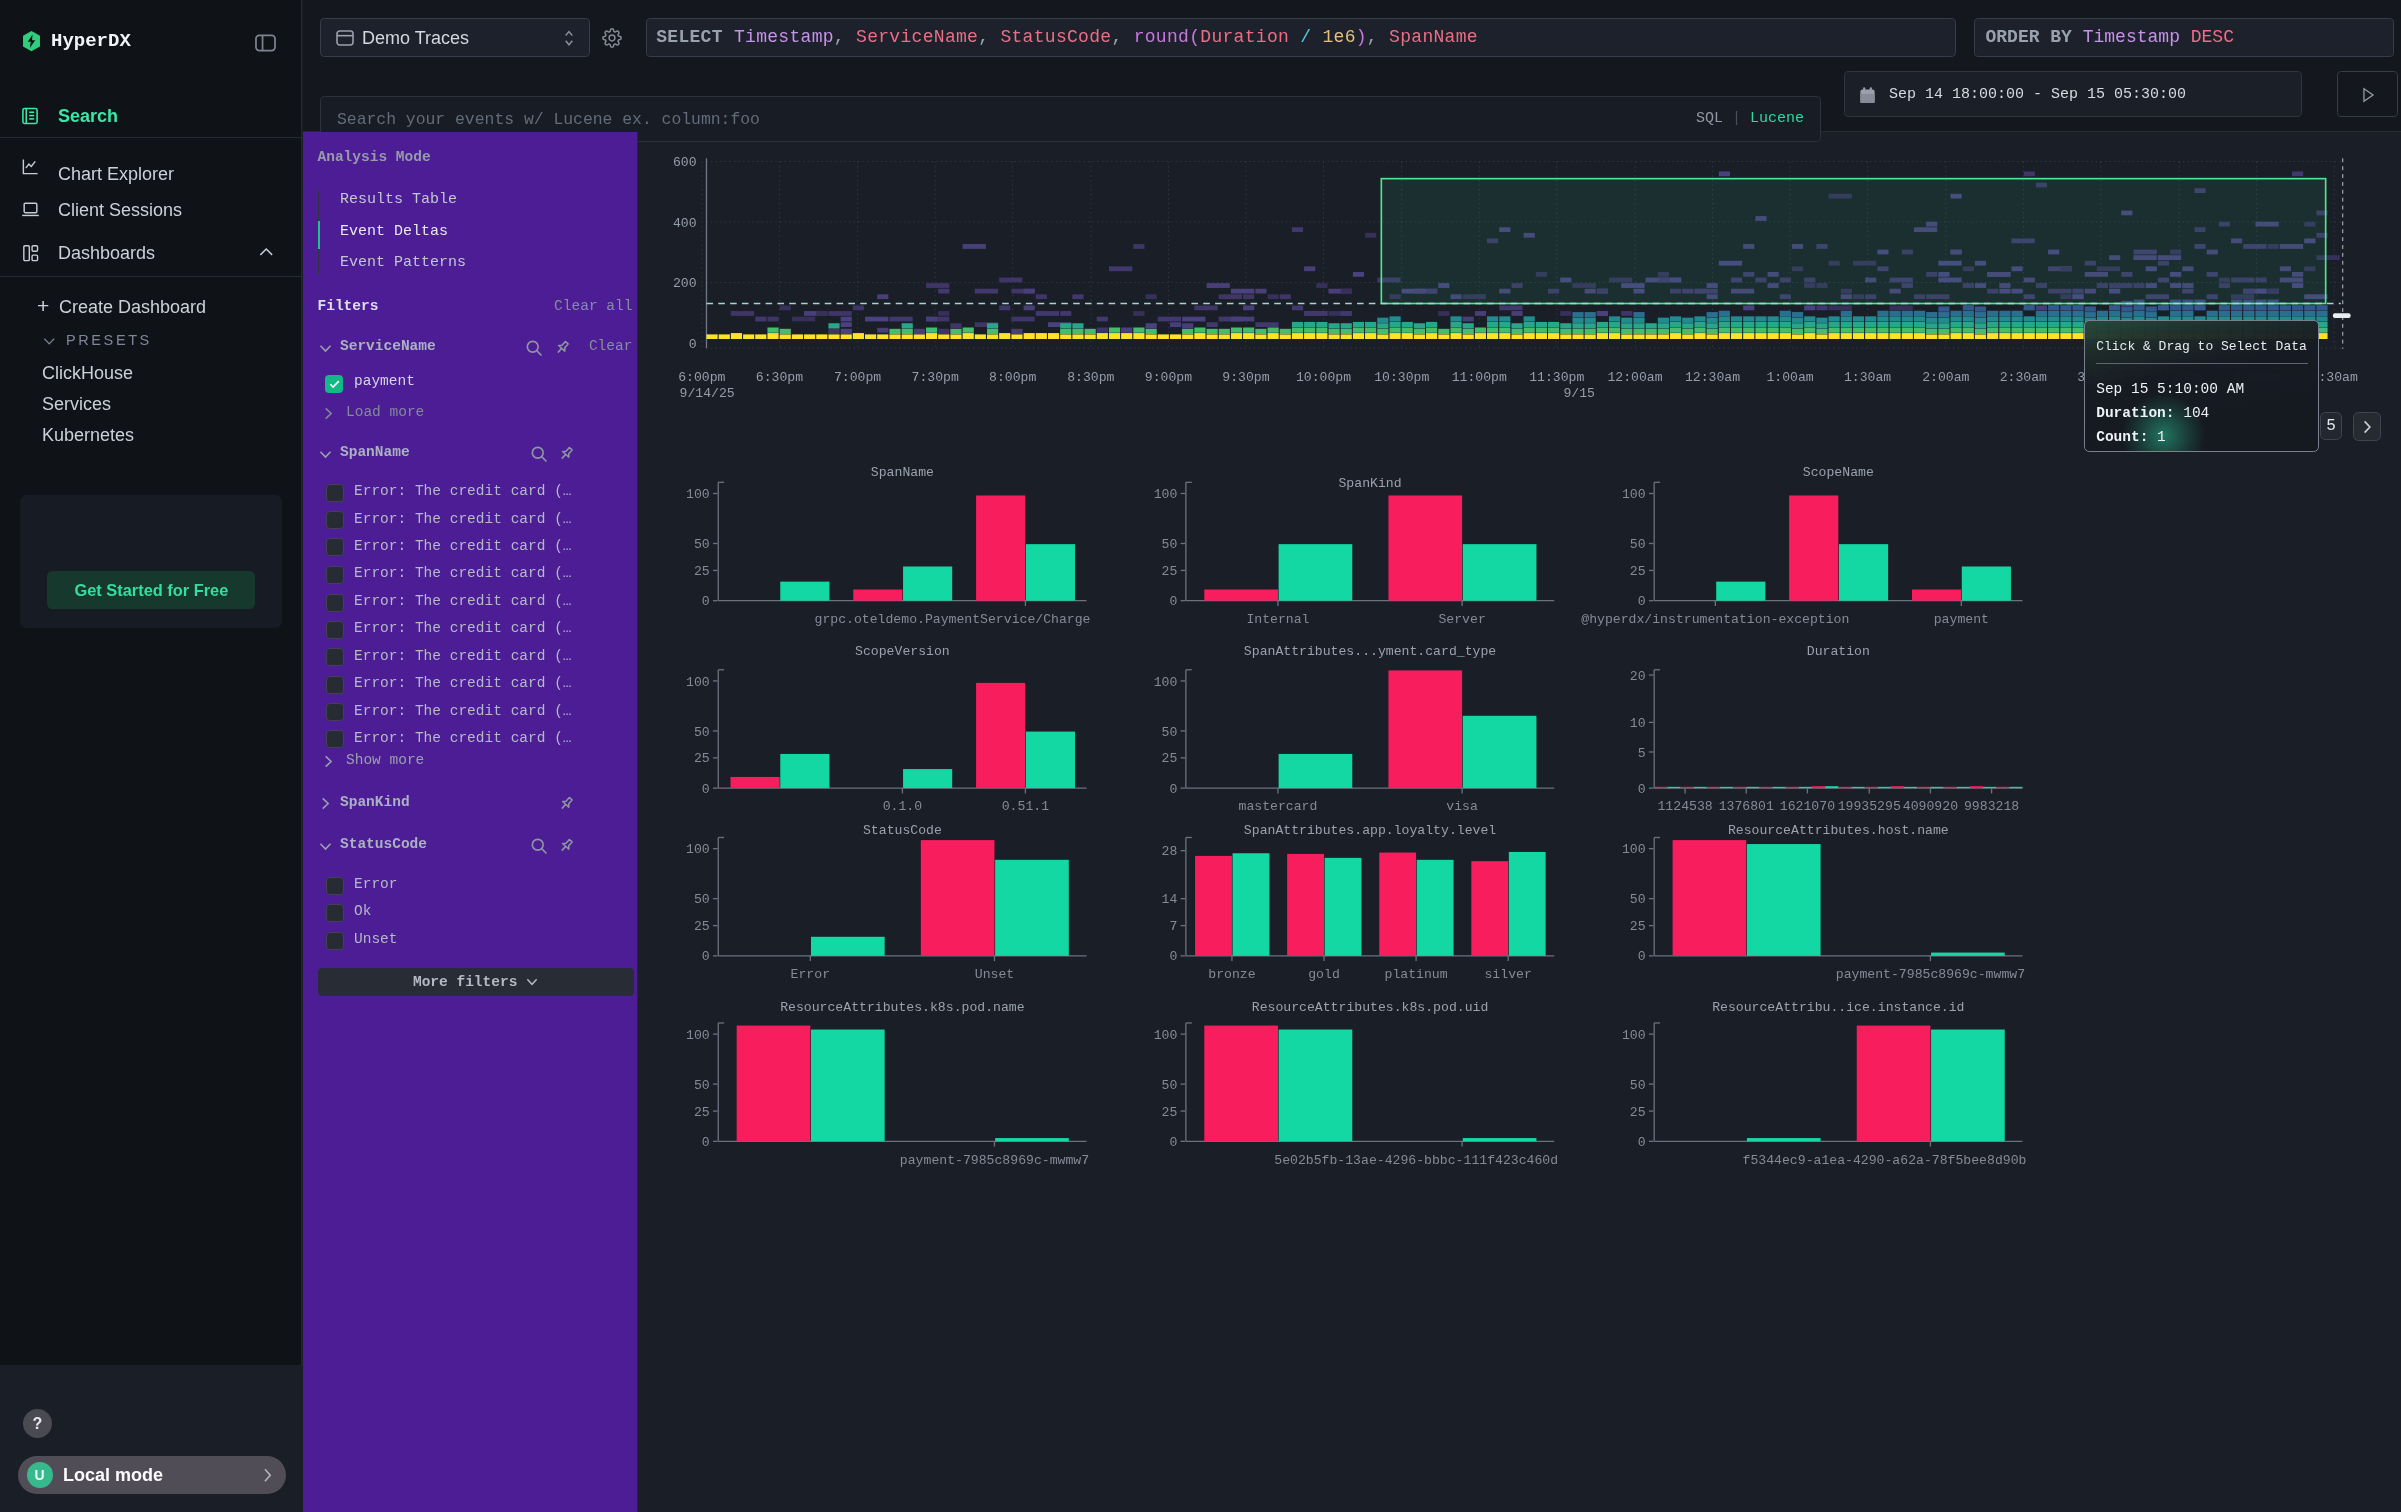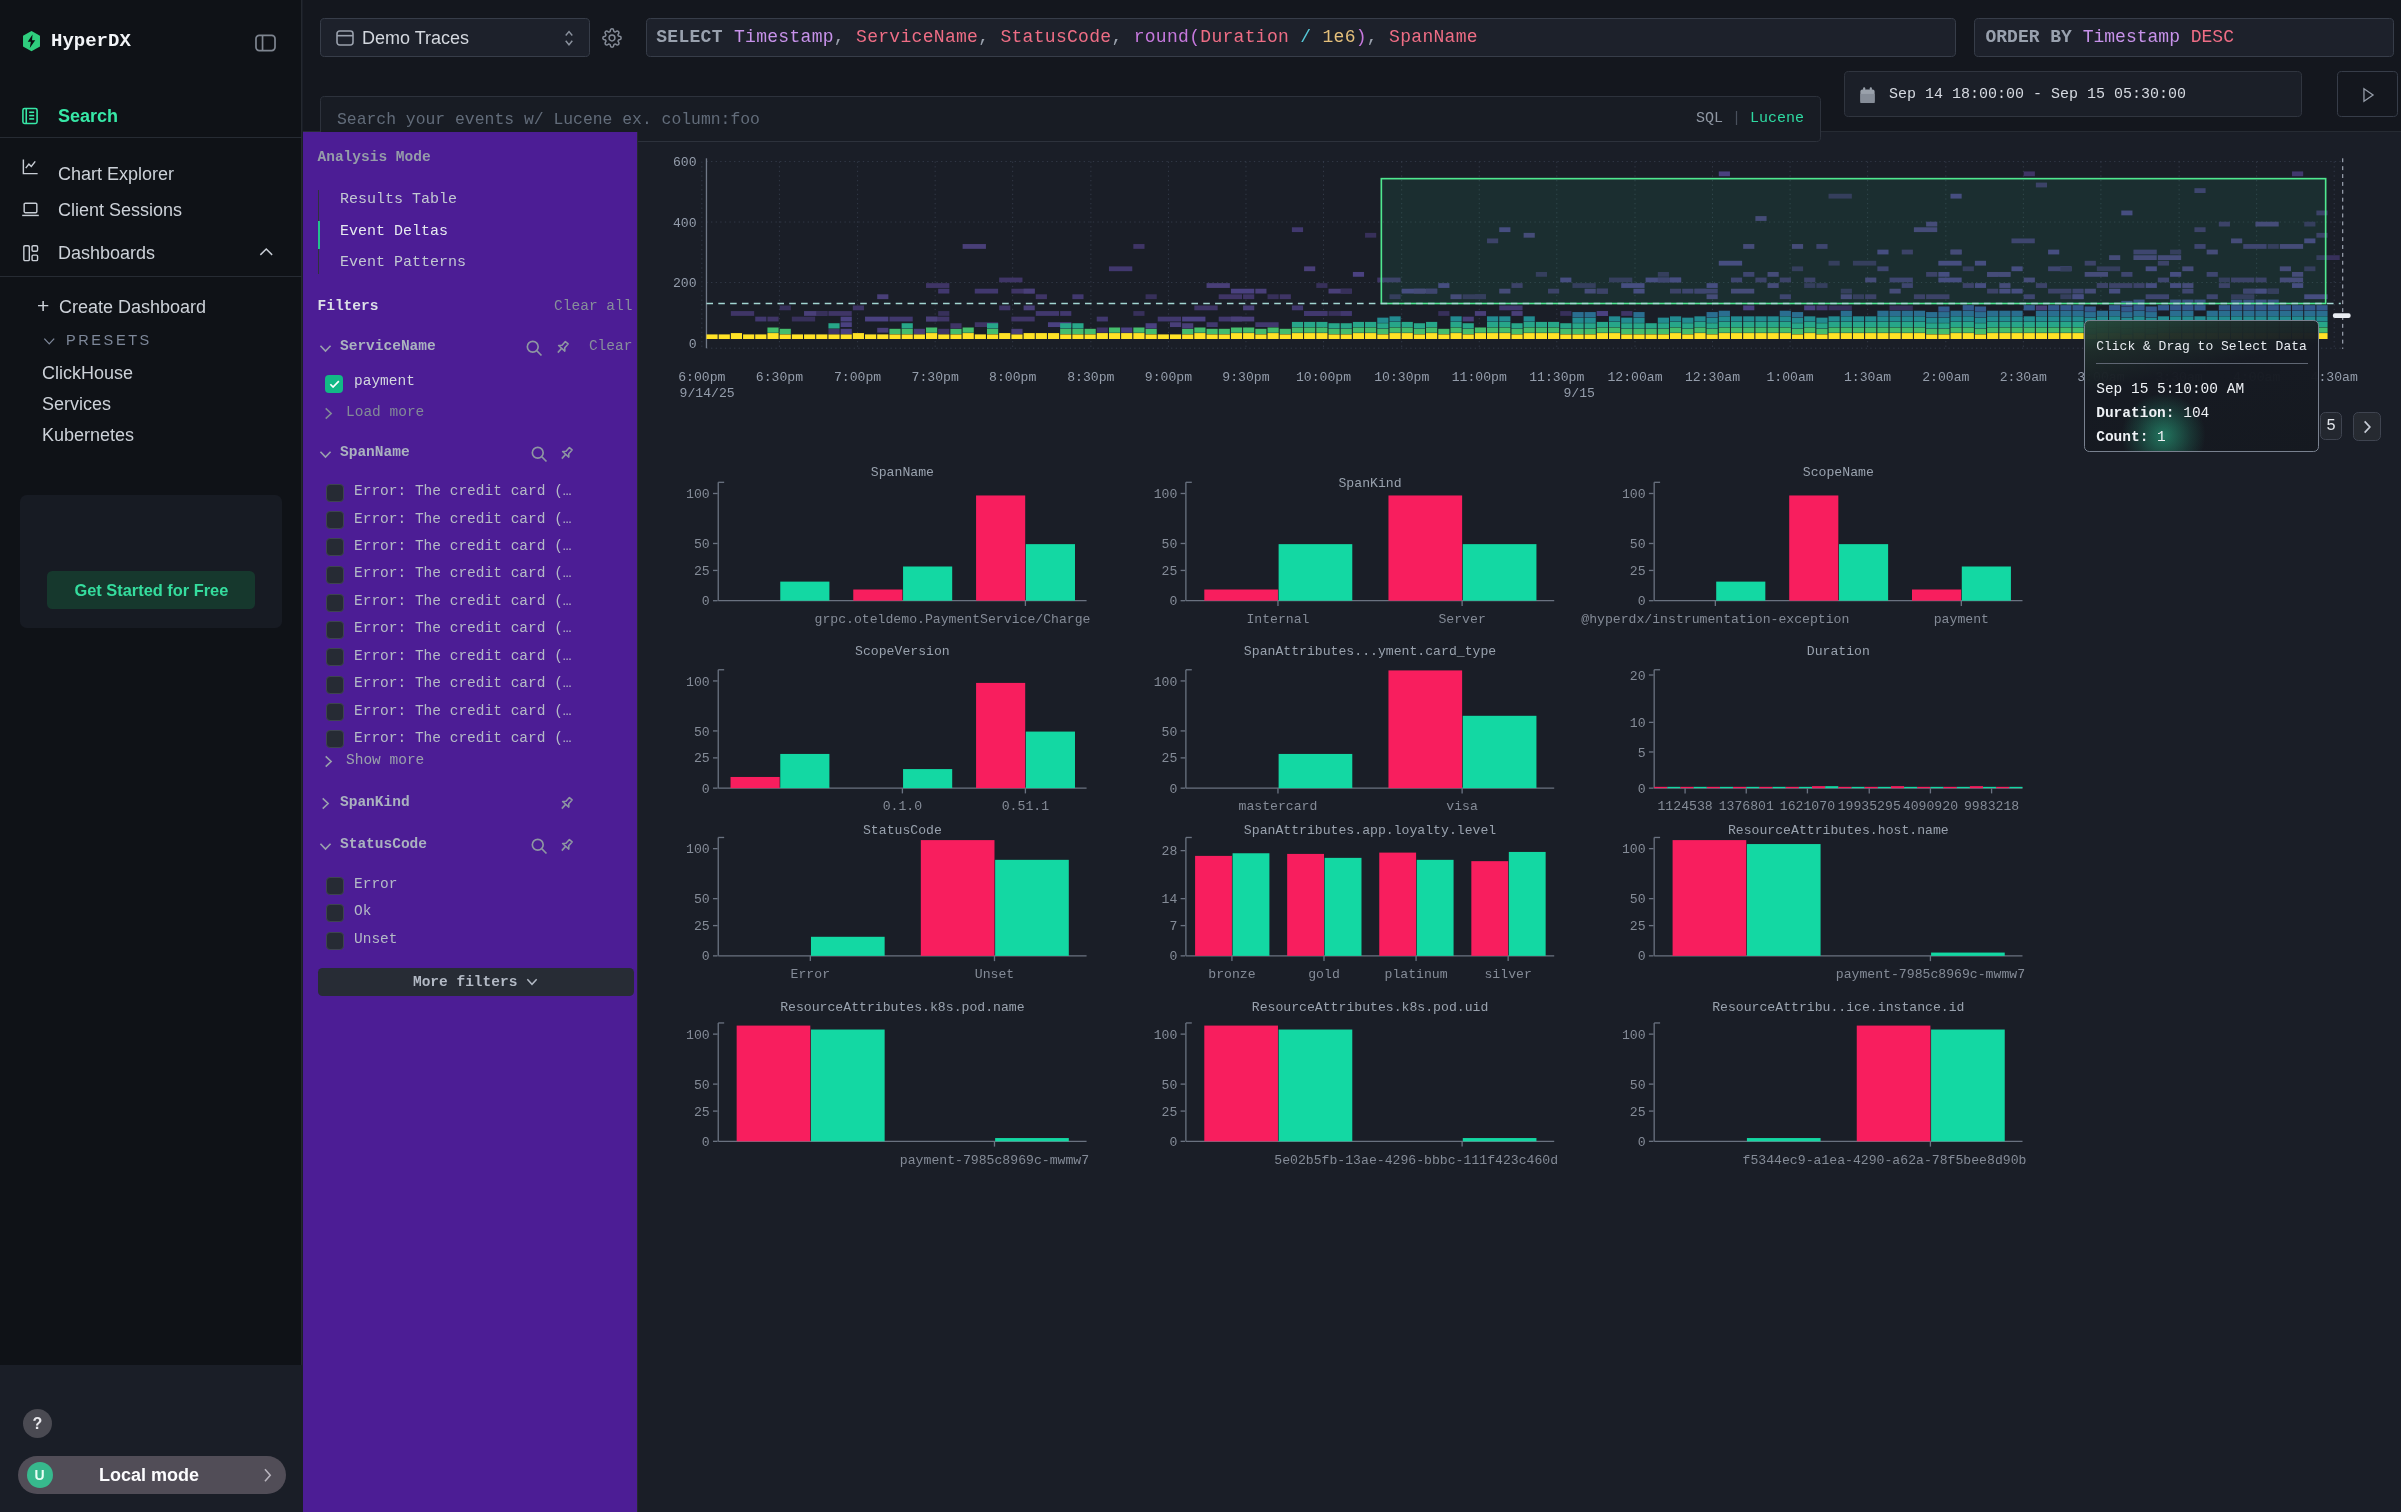--- a/index.html
+++ b/index.html
@@ -122,21 +122,21 @@
   <div class="abs sans" style="left:42px;top:394px;font-size:18px;color:#ccd1d8;">Services</div>
   <div class="abs sans" style="left:42px;top:425px;font-size:18px;color:#ccd1d8;">Kubernetes</div>
 
   <div class="abs" style="left:20.4px;top:495px;width:262px;height:133px;background:#171b23;border-radius:6.6px;">
     <div class="abs sans" style="left:27px;top:76px;width:208px;height:38px;background:#16382d;border-radius:5.3px;text-align:center;line-height:38px;font-size:16.4px;font-weight:bold;color:#35dd9e;">Get Started for Free</div>
   </div>
 
   <div class="abs" style="left:23px;top:1409px;width:29px;height:29px;border-radius:50%;background:#4a4a52;text-align:center;"><span class="sans" style="font-size:16px;font-weight:bold;color:#e8e8ec;line-height:29px;">?</span></div>
   <div class="abs" style="left:18px;top:1456px;width:268px;height:38px;border-radius:19px;background:#514d57;">
     <div class="abs" style="left:8.5px;top:6px;width:26px;height:26px;border-radius:50%;background:#37b98d;text-align:center;"><span class="sans" style="font-size:14px;font-weight:bold;color:#eafff6;line-height:26px;">U</span></div>
-    <div class="abs sans" style="left:45px;top:8.5px;font-size:18px;font-weight:bold;color:#fcfcfe;margin-left:36px;">Local mode</div>
+    <div class="abs sans" style="left:45px;top:8.5px;font-size:18px;font-weight:bold;color:#fcfcfe;">Local mode</div>
     <svg class="abs" style="left:245px;top:12px" width="9.2" height="14.5" viewBox="0 0 14 22">
         <path d="M3 2 L11 11 L3 20" fill="none" stroke="#b8b4bd" stroke-width="2.4"></path>
       </svg>
   </div>
 </div>
 
 <div id="fpanel">
 <div class="abs mono" style="left:14.5px;top:17px;font-size:14.5px;font-weight:bold;color:#959ca9;white-space:pre;">Analysis Mode</div>
     <div class="abs" style="left:15px;top:58px;width:1.3px;height:84px;background:#2e333c;"></div>
     <div class="abs" style="left:14.5px;top:89px;width:2.6px;height:28px;background:#22c08d;"></div>

